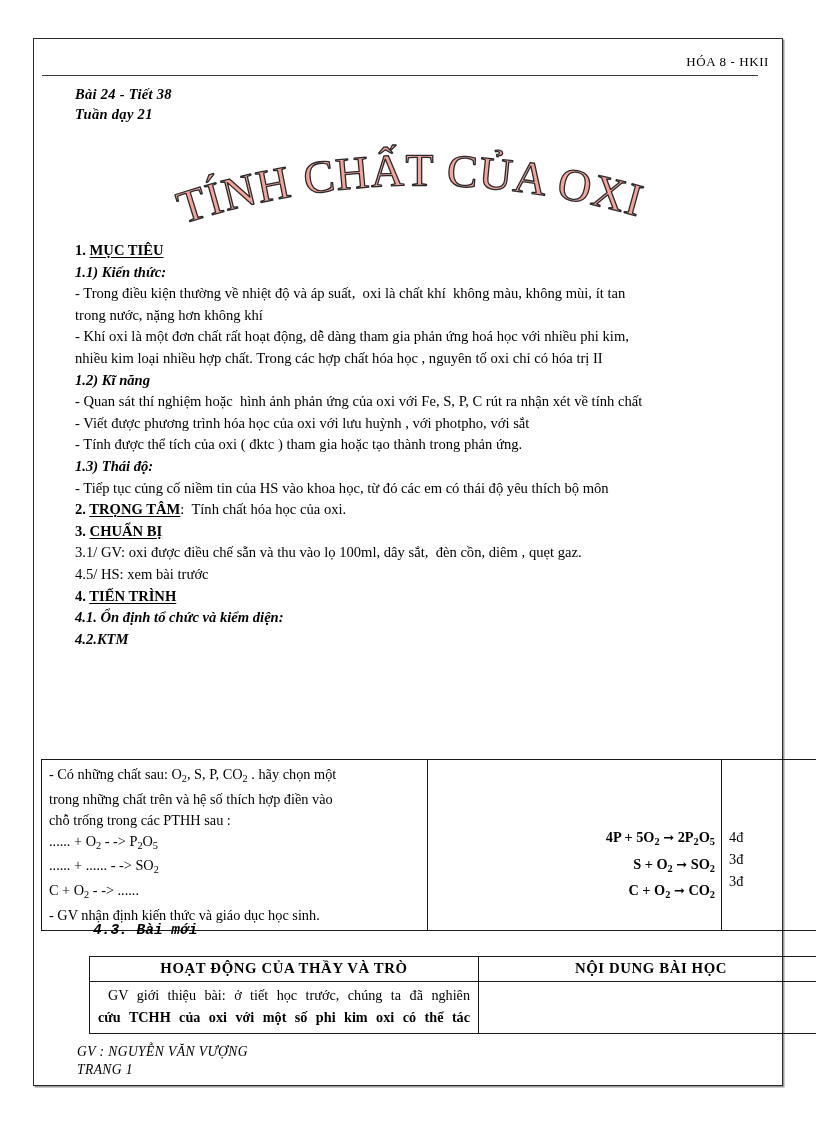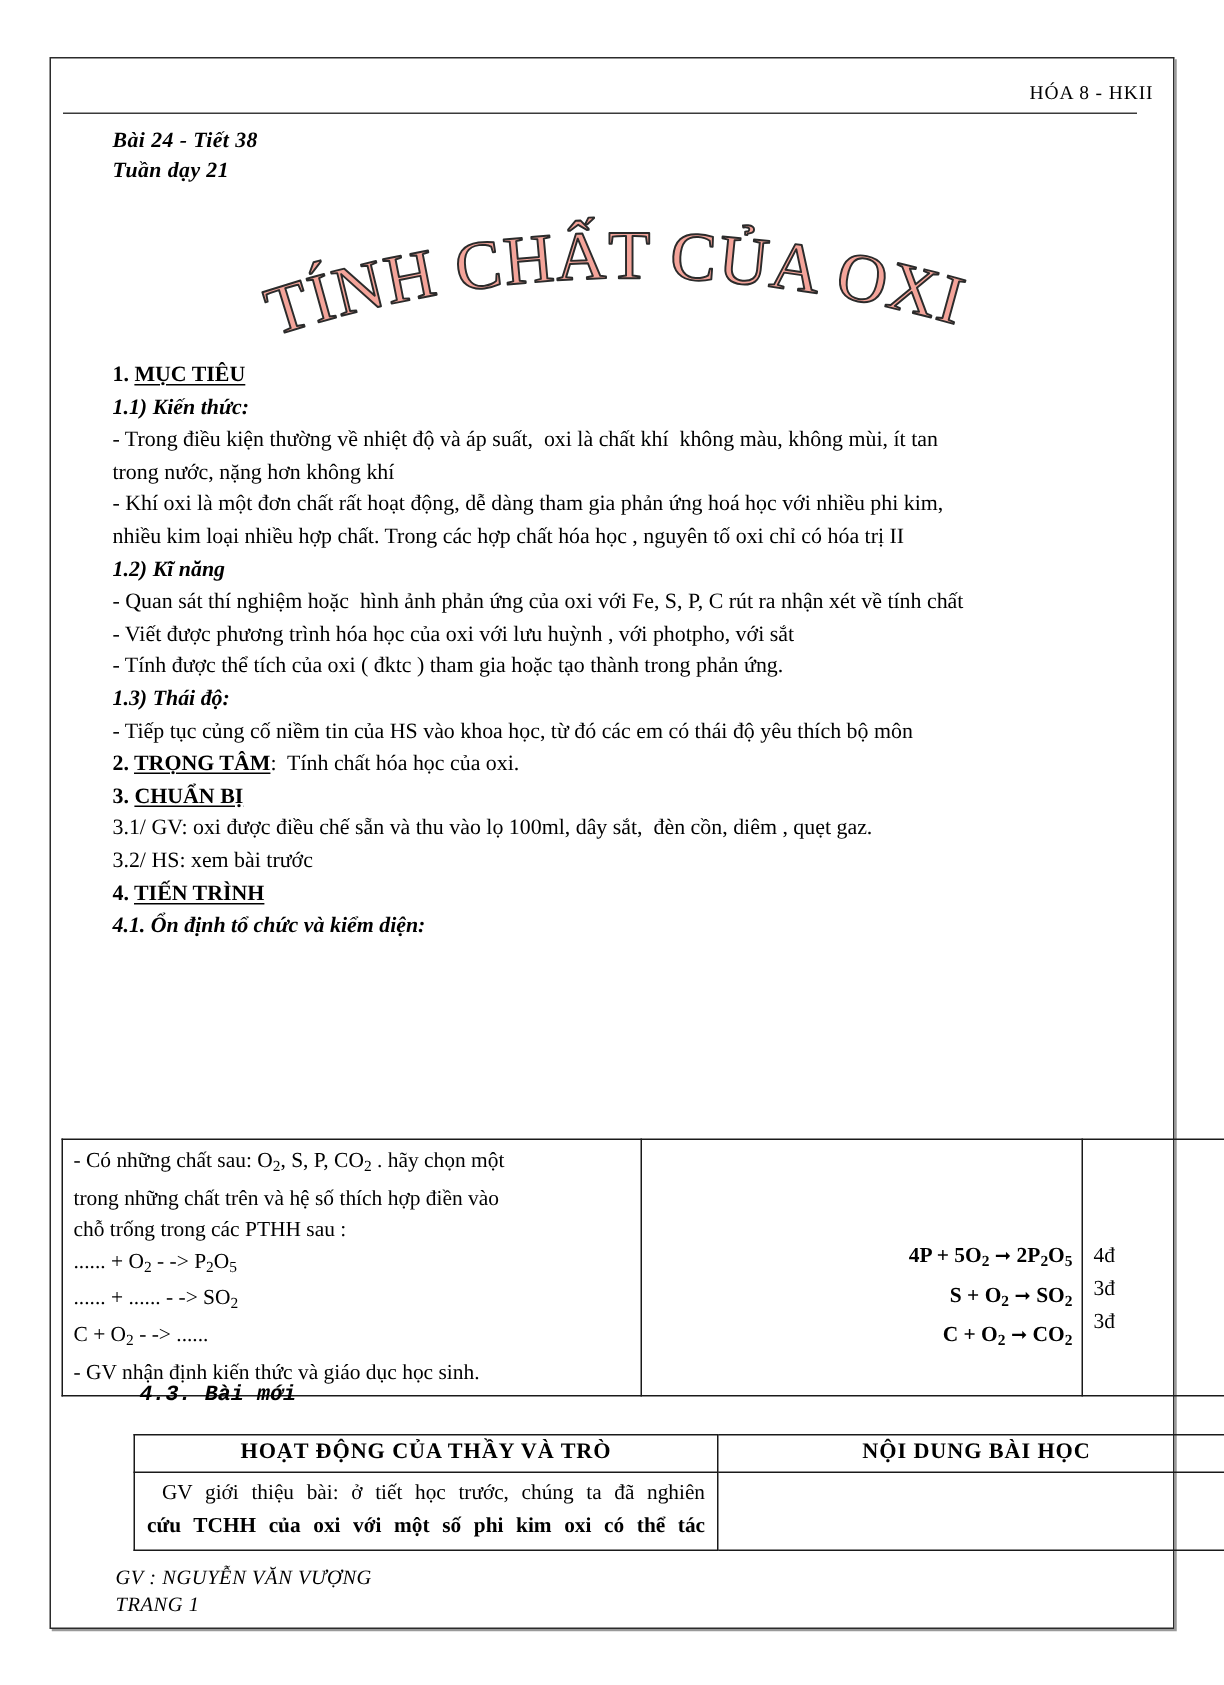--- a/index.html
+++ b/index.html
@@ -233,24 +233,25 @@
     <p class="ln">- Quan sát thí nghiệm hoặc  hình ảnh phản ứng của oxi với Fe, S, P, C rút ra nhận xét về tính chất</p>
     <p class="ln">- Viết được phương trình hóa học của oxi với lưu huỳnh , với photpho, với sắt</p>
     <p class="ln">- Tính được thể tích của oxi ( đktc ) tham gia hoặc tạo thành trong phản ứng.</p>
 
     <p class="ln bi">1.3) Thái độ:</p>
     <p class="ln">- Tiếp tục củng cố niềm tin của HS vào khoa học, từ đó các em có thái độ yêu thích bộ môn</p>
 
     <p class="ln b"><span id="tt-line">2. <span class="u-seg">TRỌNG TÂM</span><span style="font-weight: normal;">:  Tính chất hóa học của oxi.</span></span></p>
     <p class="ln b"><span>3. <span class="u-seg">CHUẨN BỊ</span></span></p>
     <p class="ln">3.1/ GV: oxi được điều chế sẵn và thu vào lọ 100ml, dây sắt,  đèn cồn, diêm , quẹt gaz.</p>
-    <p class="ln">3.2/ HS: xem bài trước</p>
+    <p class="ln">4.5/ HS: xem bài trước</p>
 
     <p class="ln b"><span>4. <span class="u-seg">TIẾN TRÌNH</span></span></p>
     <p class="ln bi">4.1. Ổn định tổ chức và kiểm diện:</p>
+    <p class="ln bi">4.2.KTM</p>
   </div>
 
   <table id="table-ktm">
     <tbody>
         <tr>
       <td class="col-q">
         <div id="ktm-q">
               <div class="q-line">- Có những chất sau: O<sub>2</sub>, S, P, CO<sub>2</sub> . hãy chọn một</div>
               <div class="q-line">trong những chất trên và hệ số thích hợp điền vào</div>
               <div class="q-line">chỗ trống trong các PTHH sau :</div>

